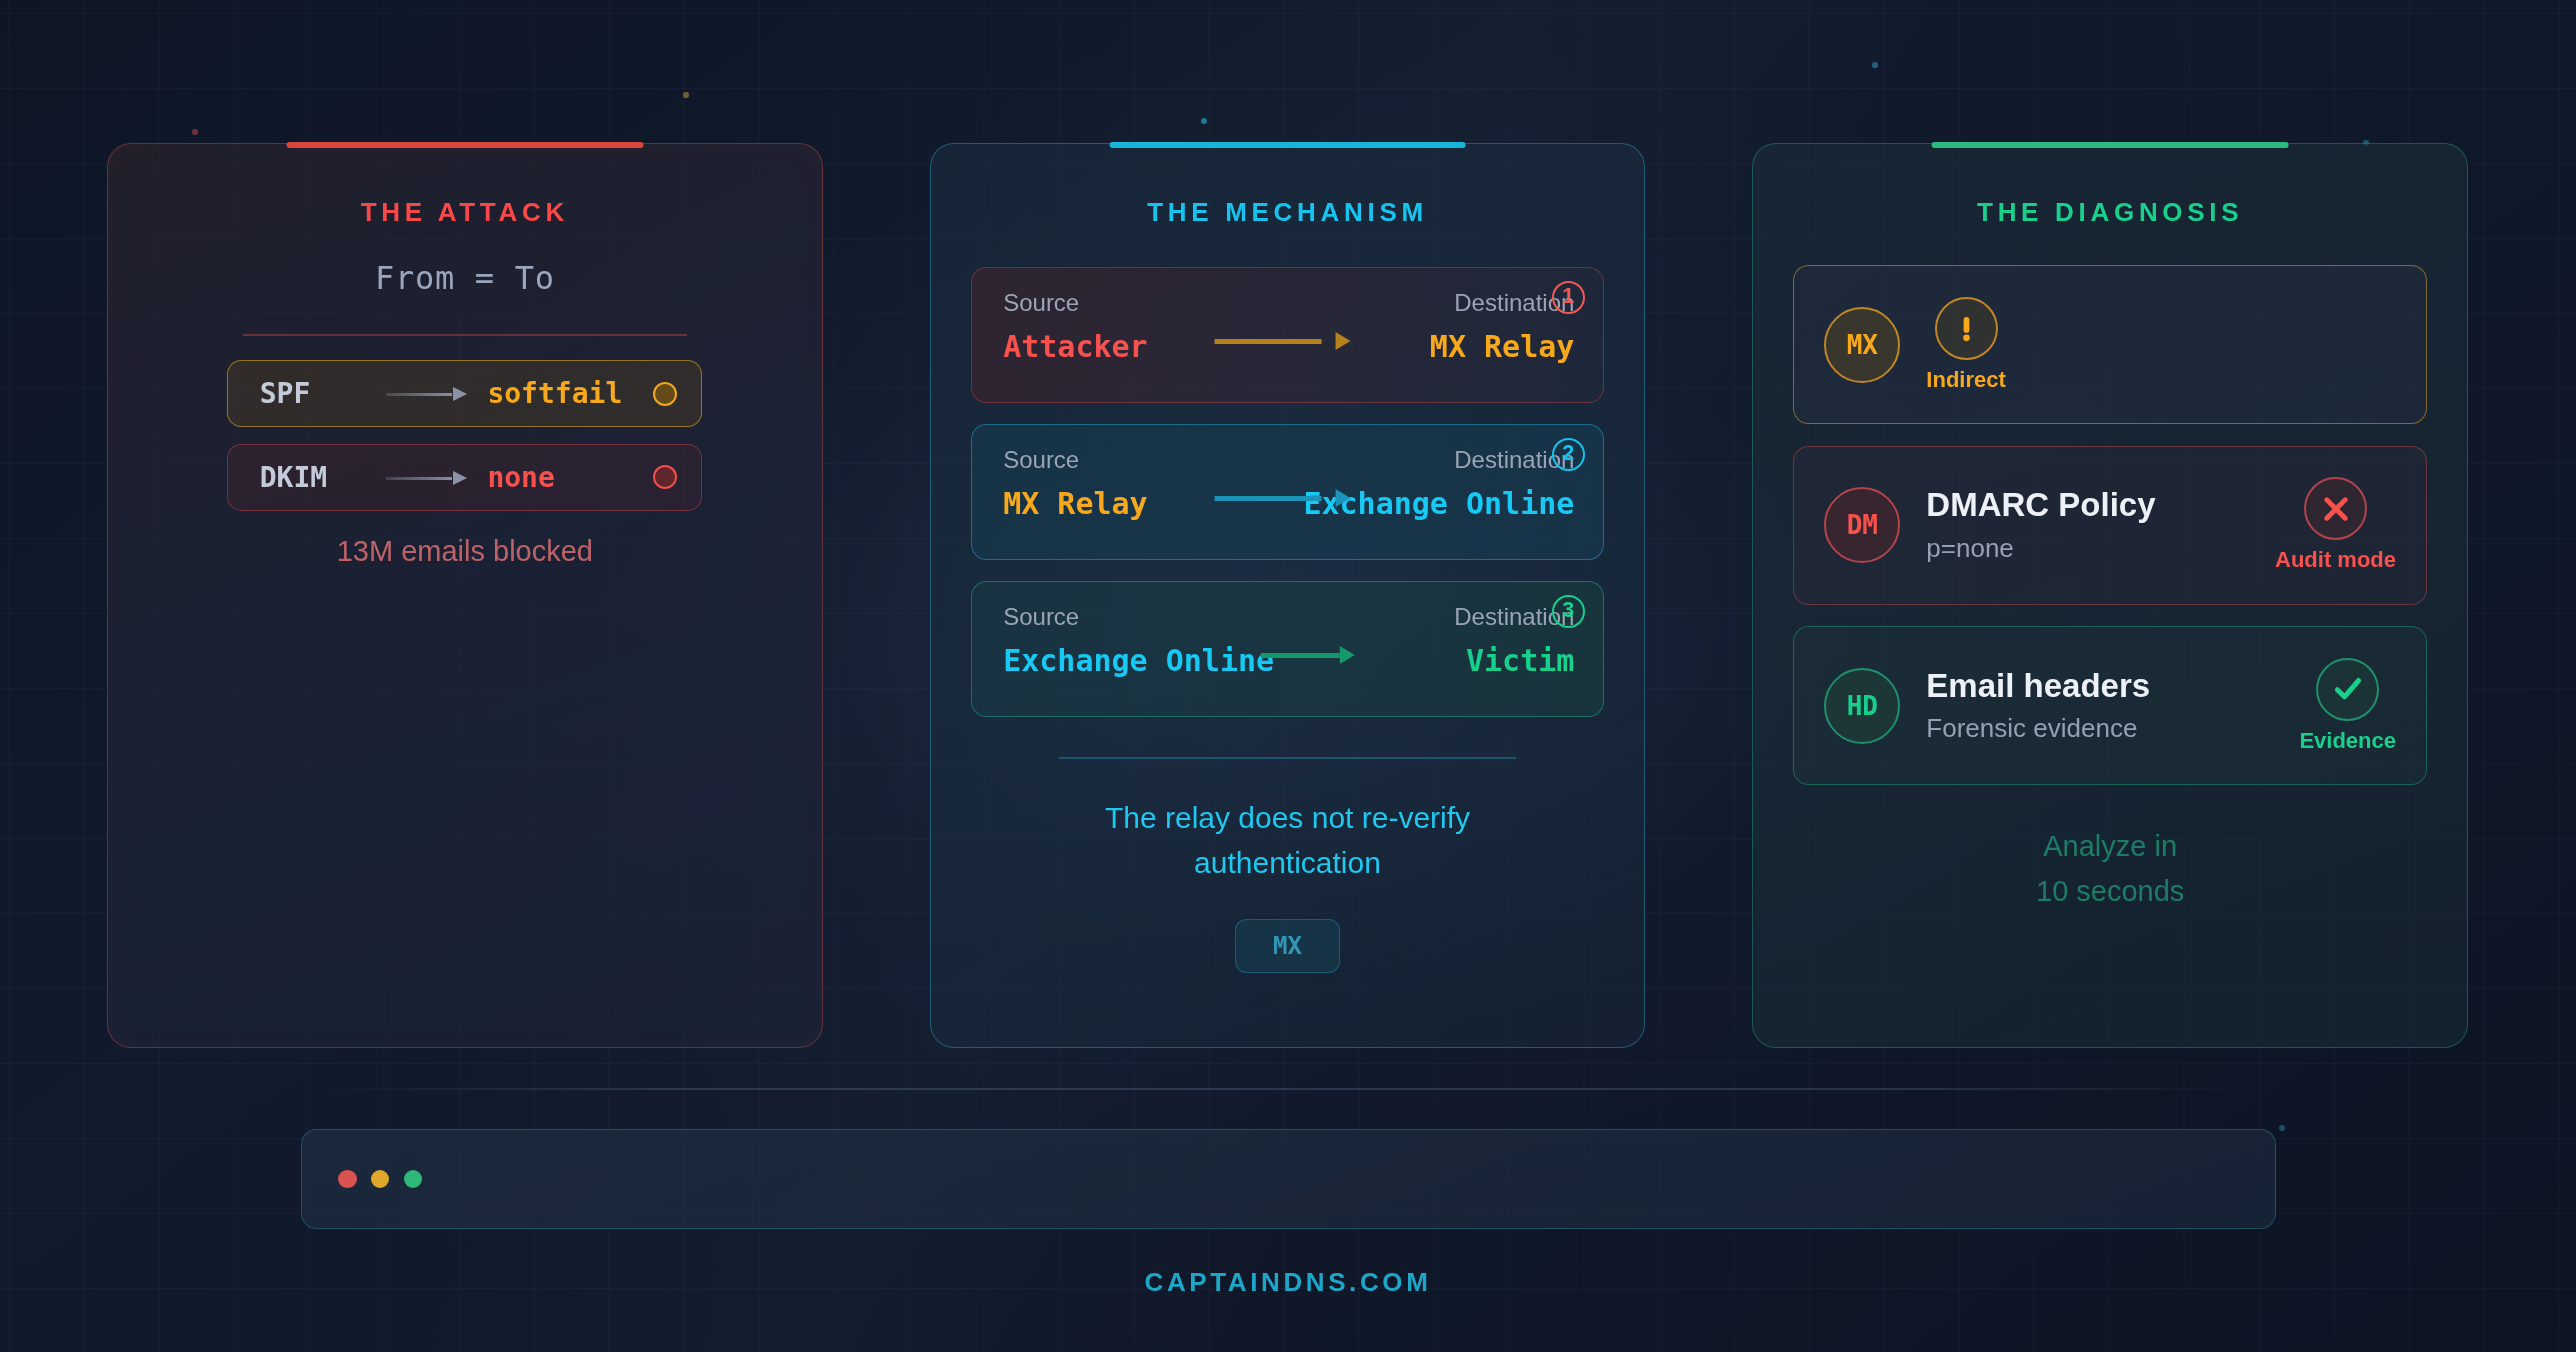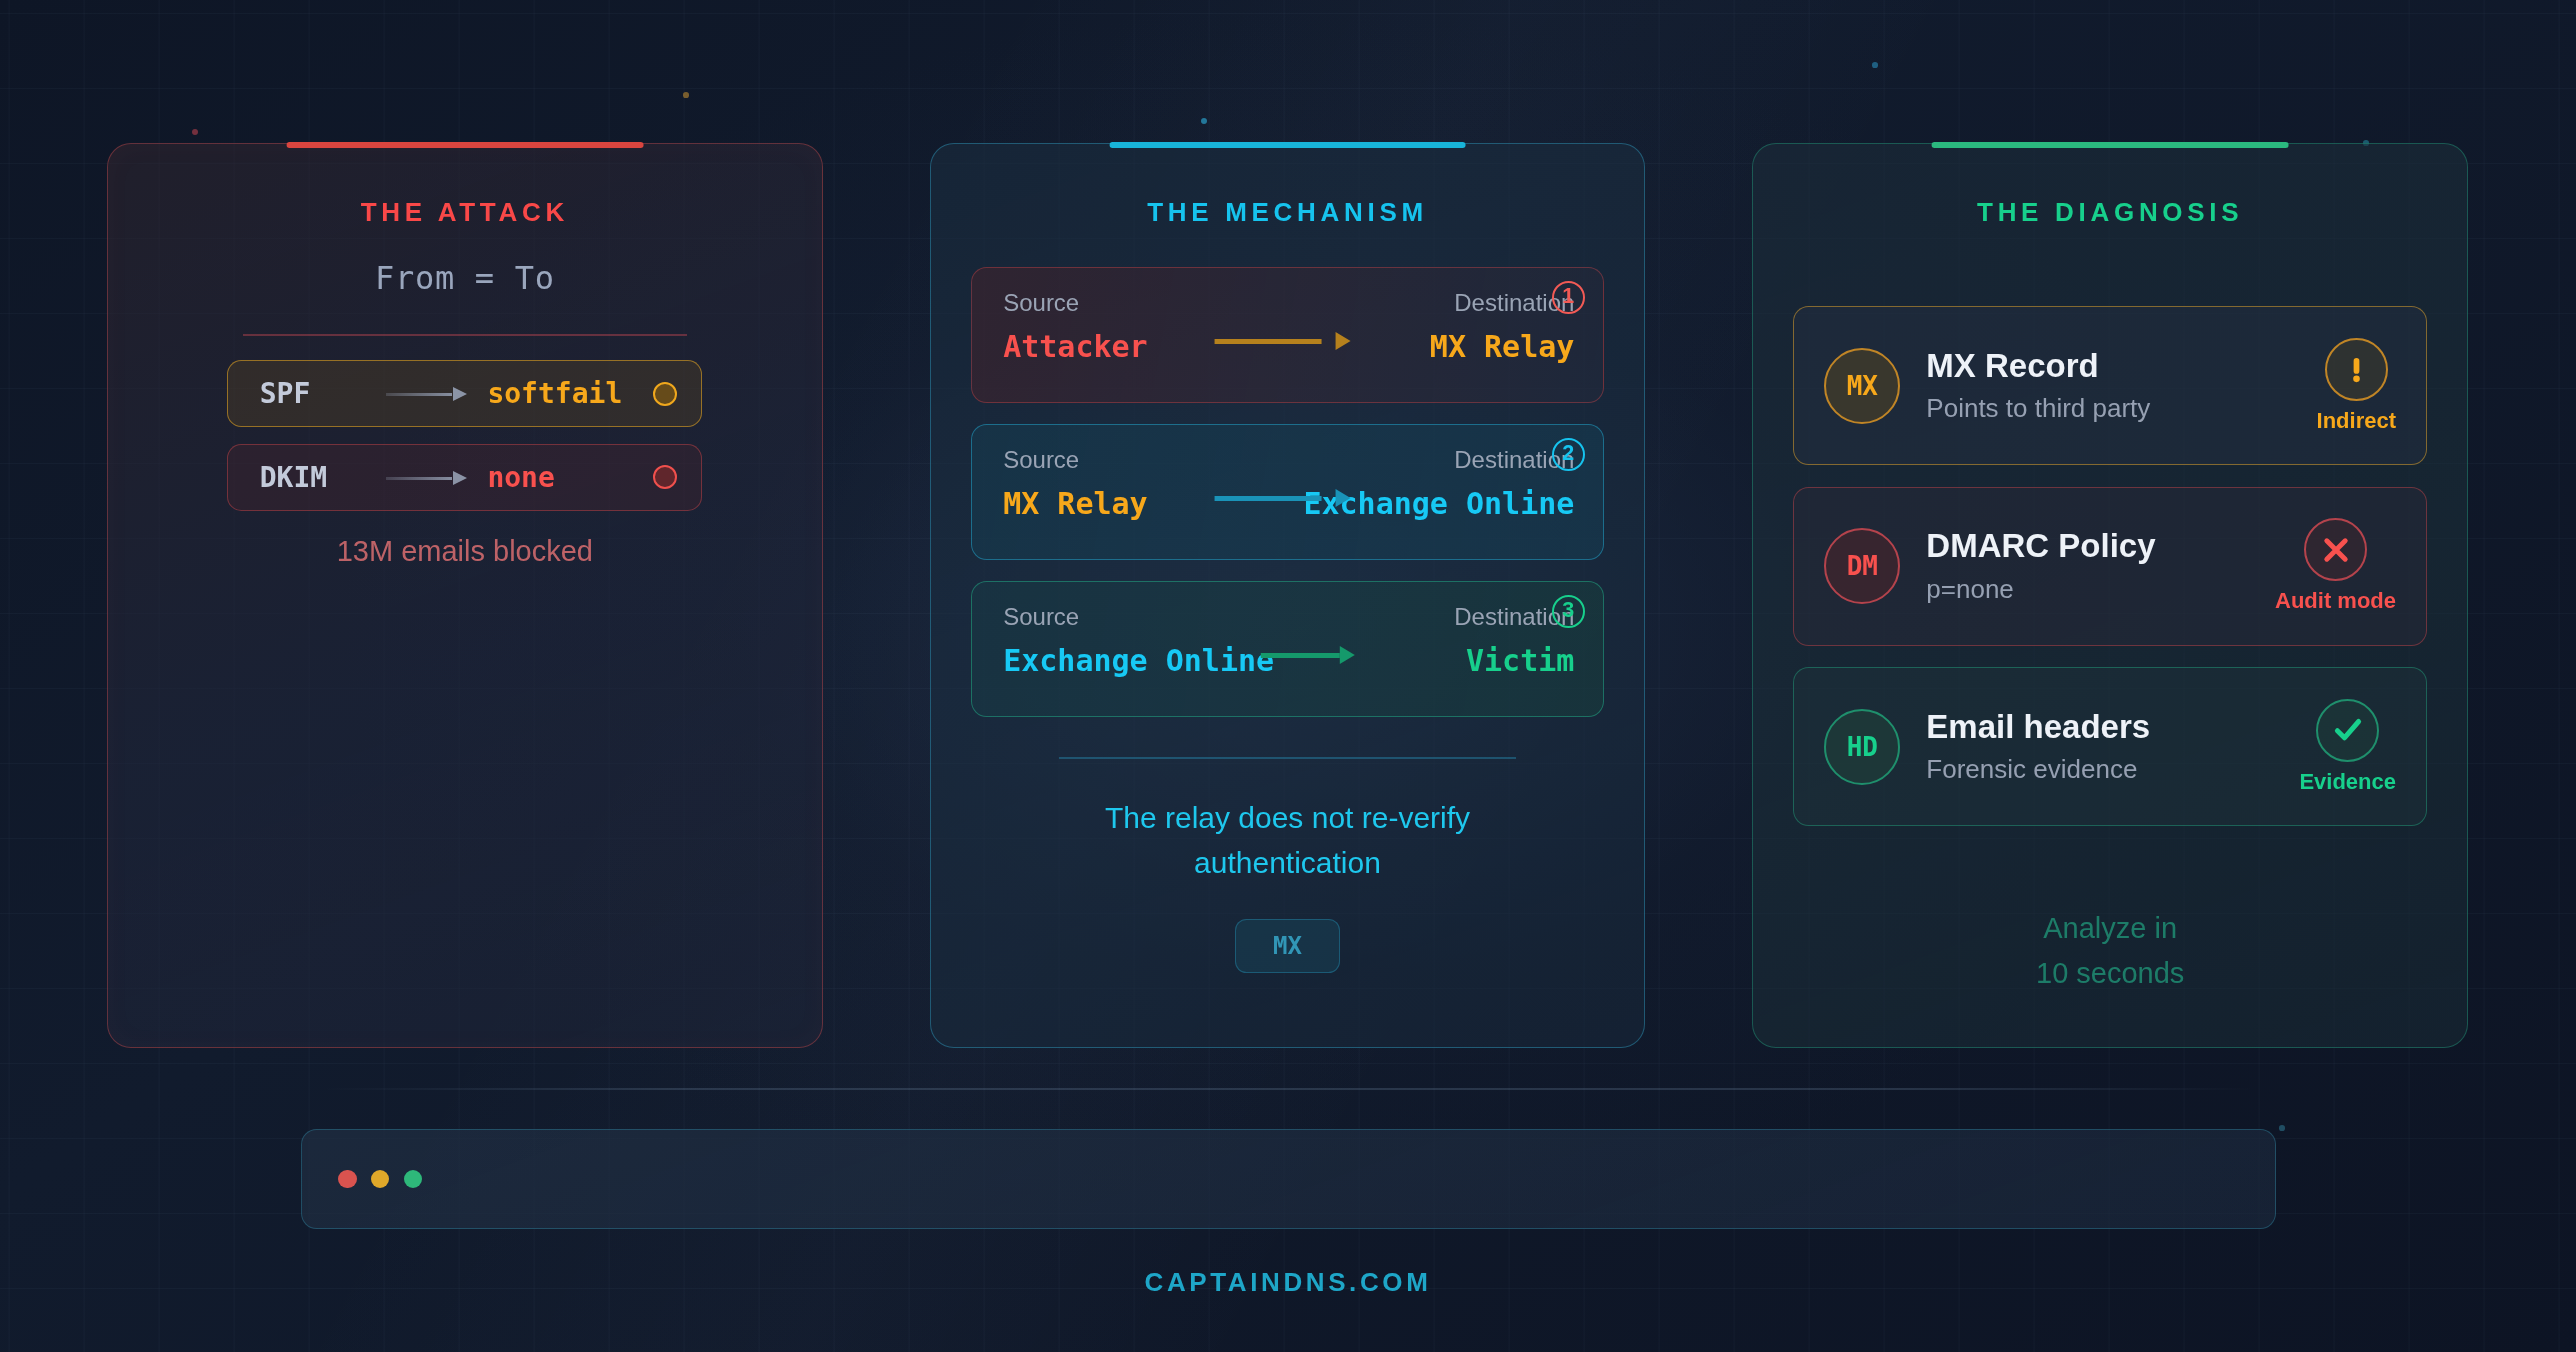--- a/index.html
+++ b/index.html
@@ -166,21 +166,20 @@
     padding: 12px 37px; border-radius: 11.4px;
     background: rgba(24,70,92,0.45); border: 1.4px solid rgba(34,140,175,0.45);
     font-family: "DejaVu Sans Mono", "Liberation Mono", monospace;
     font-size: 24px; font-weight: 700; color: rgba(52,158,192,0.92);
   }
 
   
   .c-diag {
     background: linear-gradient(160deg, rgba(28,44,58,0.60) 0%, rgba(28,48,58,0.56) 55%, rgba(26,44,54,0.52) 100%);
     border: 1.4px solid rgba(35,170,132,0.40);
-    gap: 41px;
   }
   .c-diag .card-accent { background: #2bb97f; }
   .c-diag .card-kicker { color: #17d08c; }
 
   .diag-list { width: 100%; margin-top: 30px; display: flex; flex-direction: column; gap: 21.5px; }
   .diag-row {
     display: flex; align-items: center; gap: 26px;
     height: 159px; border-radius: 15.7px; padding: 0 30px;
   }
   .diag-row.warn  { background: rgba(38,48,66,0.42); border: 1.4px solid rgba(196,146,44,0.62); }
@@ -348,24 +347,20 @@
     </section>
 
     <section class="card c-diag">
       <div class="card-accent"></div>
       <div class="card-kicker">THE DIAGNOSIS</div>
 
       <div class="diag-list">
 
         <div class="diag-row warn">
           <div class="diag-badge warn">MX</div>
-          <div class="diag-text">
-            <div class="diag-title">MX Record</div>
-            <div class="diag-sub">Points to third party</div>
-          </div>
           <div class="diag-state">
             <div class="state-ring warn">
               <svg width="29" height="33" viewBox="0 0 40 46">
                 <rect x="16" y="7" width="8" height="22" rx="4" fill="#f7a81b"></rect>
                 <circle cx="20" cy="36" r="4.6" fill="#f7a81b"></circle>
               </svg>
             </div>
             <div class="state-label warn">Indirect</div>
           </div>
         </div>

